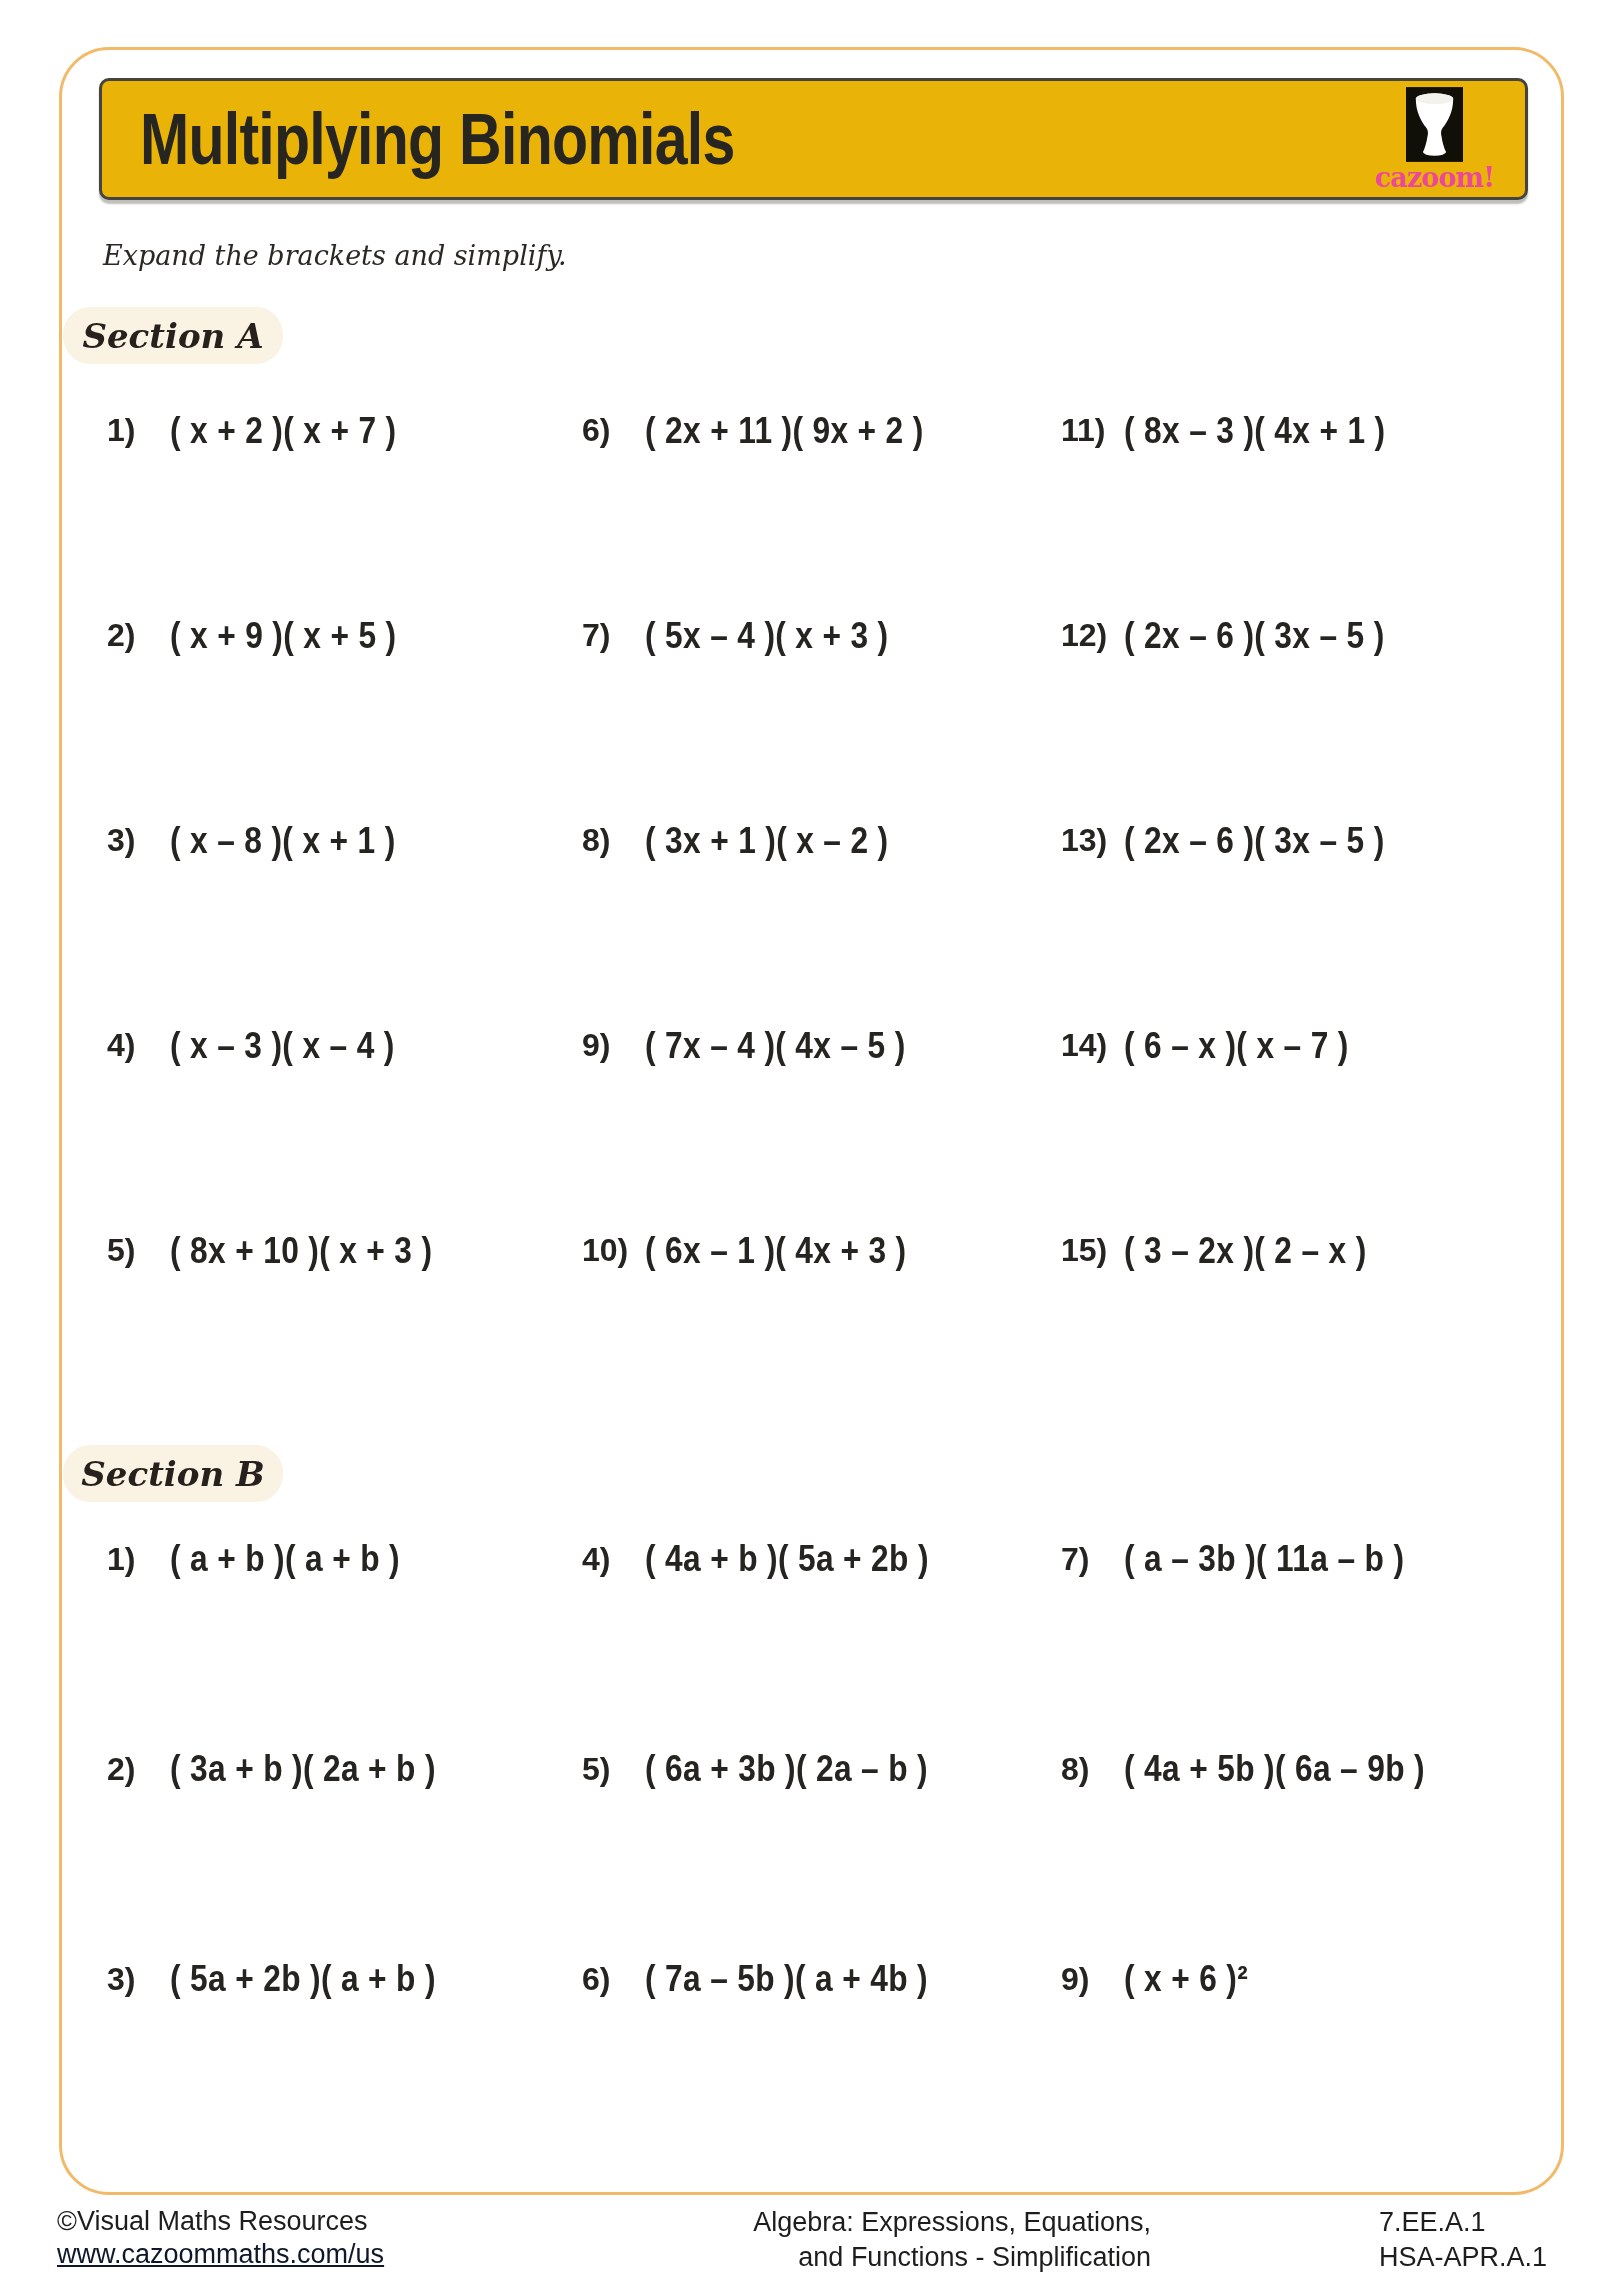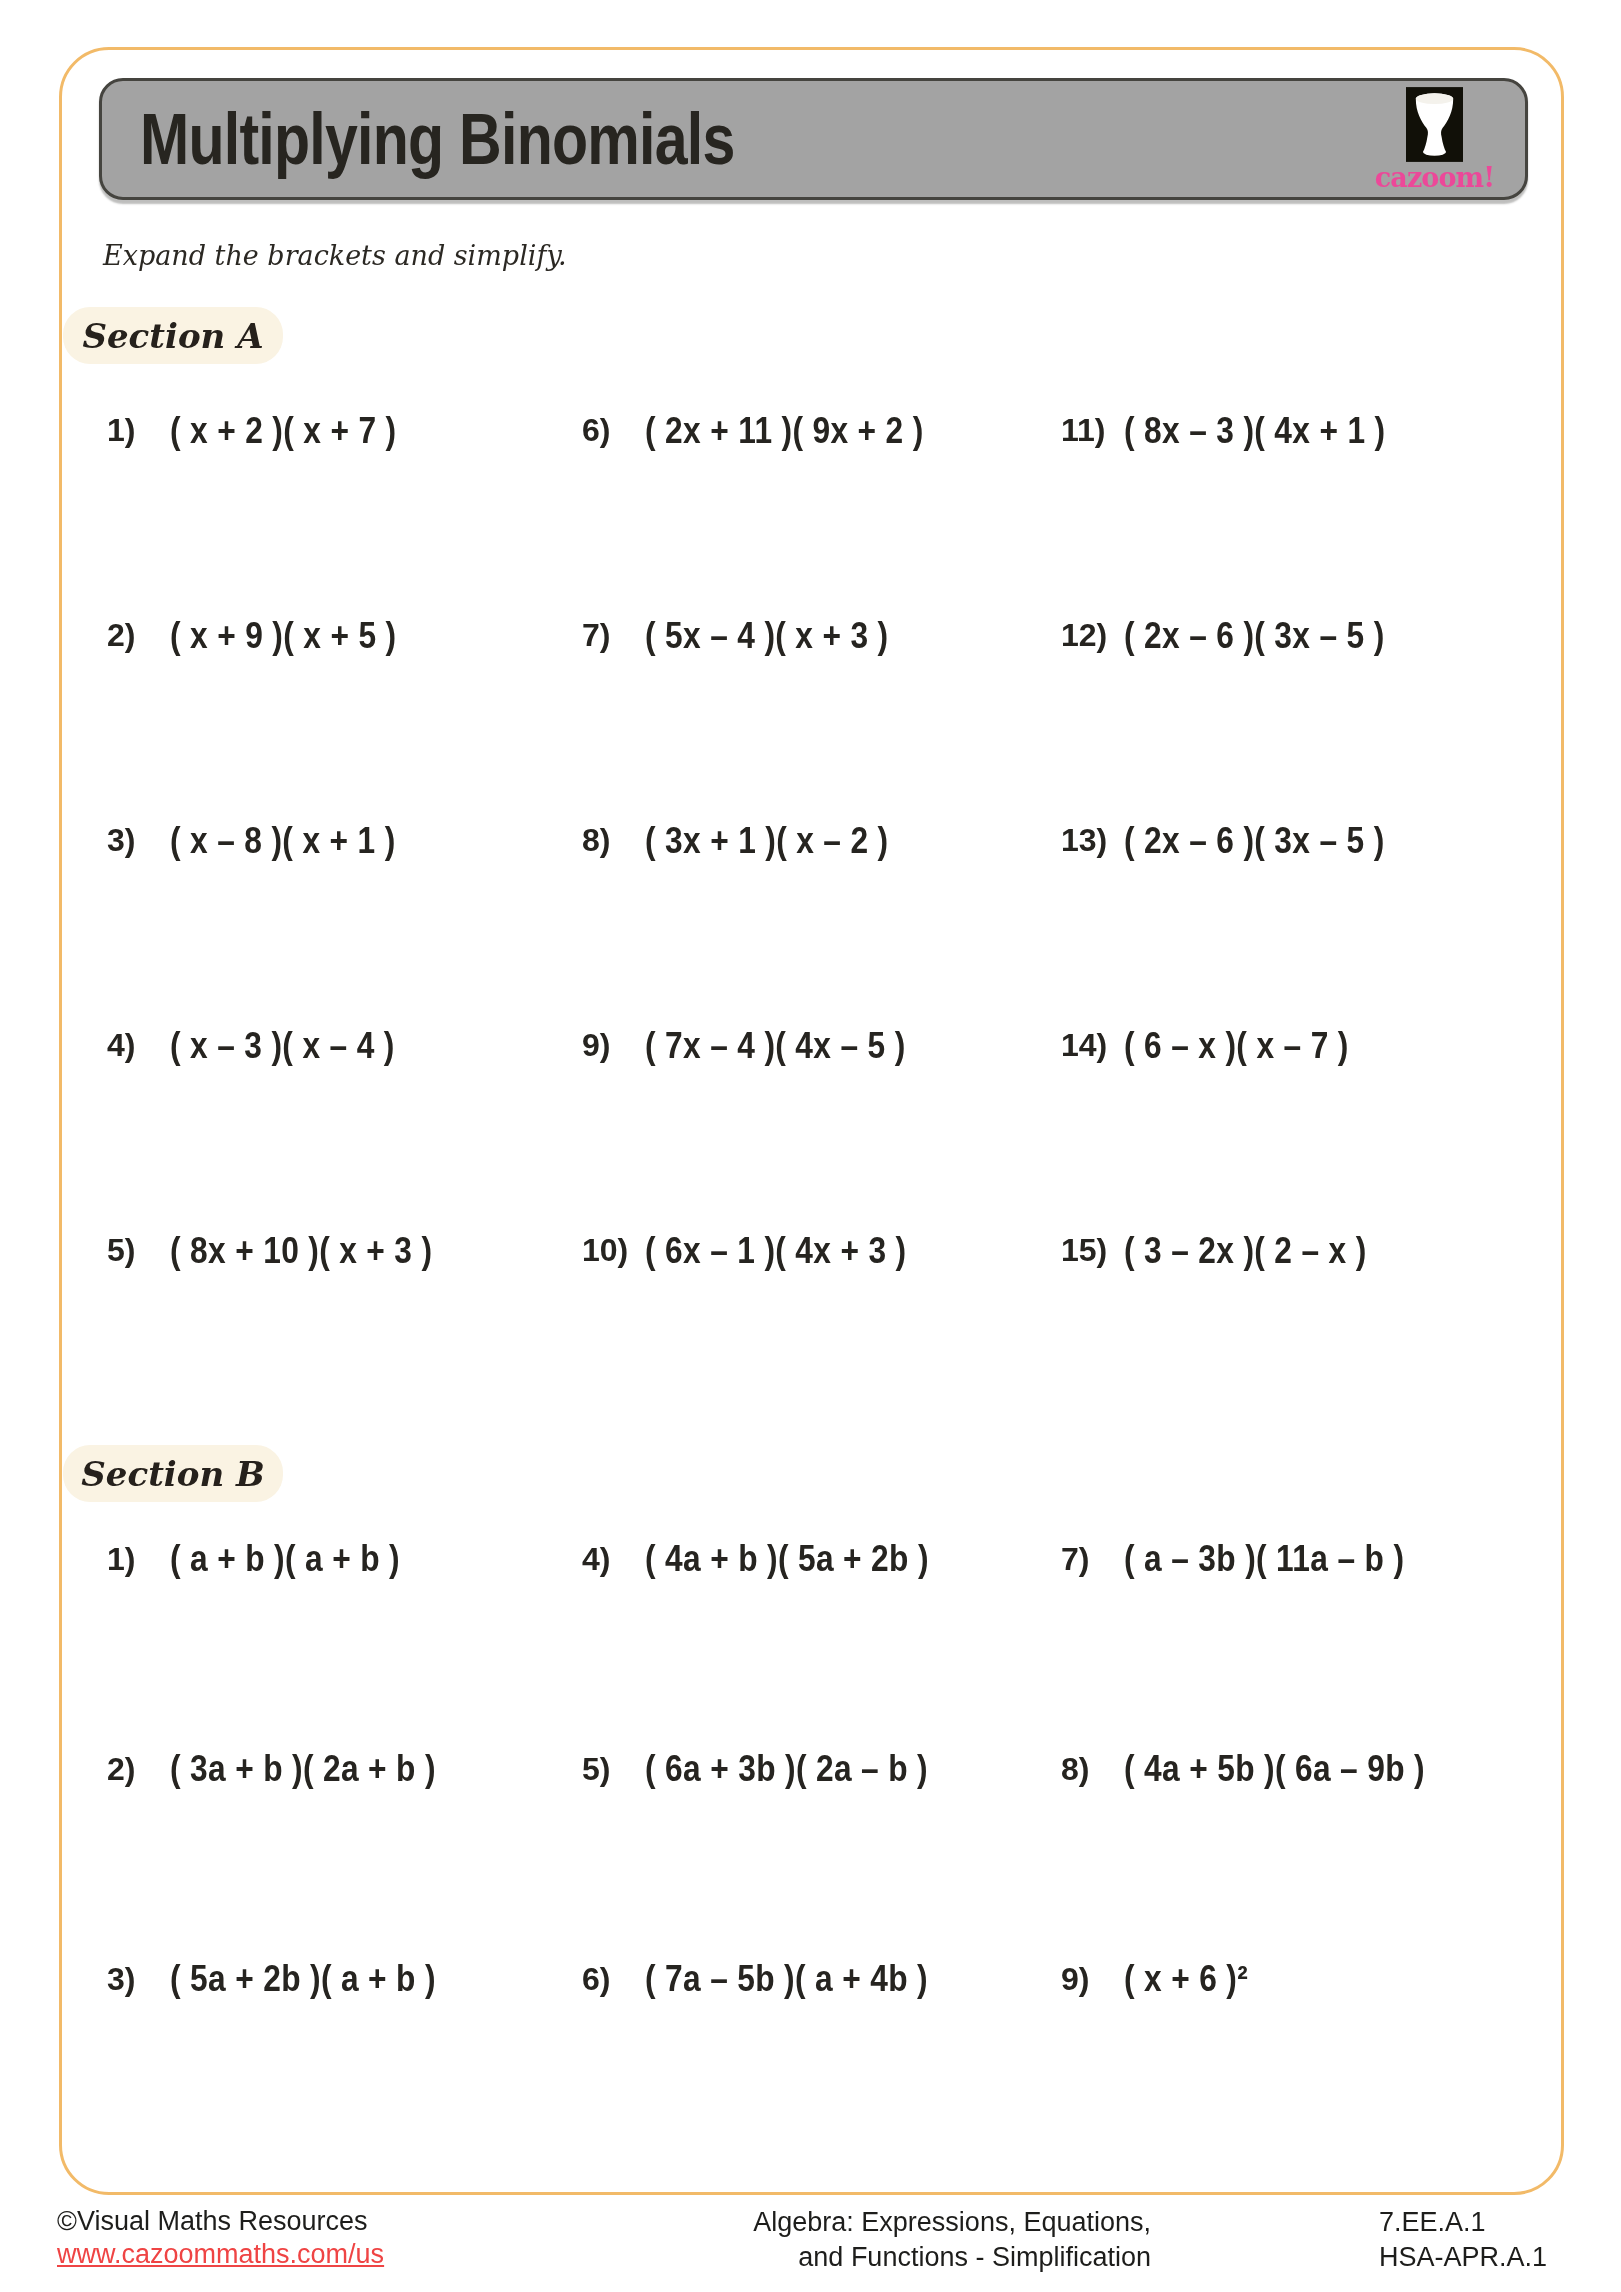--- a/index.html
+++ b/index.html
@@ -10,21 +10,21 @@
     font-family:"Liberation Sans",sans-serif;
     color:#262420;
     overflow:hidden;
   }
   .outer-border{
     position:absolute;left:59px;top:47px;width:1505px;height:2148px;
     border:3.6px solid #f2ba68;border-radius:50px;box-sizing:border-box;
   }
   .header-box{
     position:absolute;left:99px;top:78px;width:1429px;height:122px;
-    background:#a3a3a3;border:3.6px solid #45443f;border-radius:24px;
+    background:#eab308;border:3.6px solid #45443f;border-radius:10px;
     box-sizing:border-box;display:flex;align-items:center;
     box-shadow:0 3.6px 1.8px rgba(40,40,35,0.30);
   }
   .title{
     margin-left:38px;
     font-weight:800;font-size:72px;letter-spacing:-0.9px;
     color:#272520;white-space:nowrap;
     transform:scaleX(0.82);transform-origin:left center;
   }
   .logo{
@@ -63,21 +63,21 @@
     flex:0 0 63px;width:63px;
     font-weight:700;font-size:32px;color:#262420;
   }
   .q-expr{
     font-weight:700;font-size:36px;color:#262420;letter-spacing:0.4px;
     white-space:nowrap;display:inline-block;
     transform:scaleX(0.88);transform-origin:left center;
   }
   .footer{position:absolute;left:0;top:2205px;width:1622px;font-size:27px;color:#1d1d1b;}
   .footer-left{position:absolute;left:57px;top:0;line-height:33px;}
-  .footer-link{color:#ef4444;text-decoration:underline;}
+  .footer-link{color:#0f172a;text-decoration:underline;}
   .footer-center{position:absolute;left:542px;top:0;width:609px;text-align:right;line-height:35px;}
   .footer-right{position:absolute;left:1379px;top:0;text-align:left;line-height:35px;}
 </style>
 </head>
 <body>
 
 <div class="page">
 
   <div class="outer-border"></div>
 

